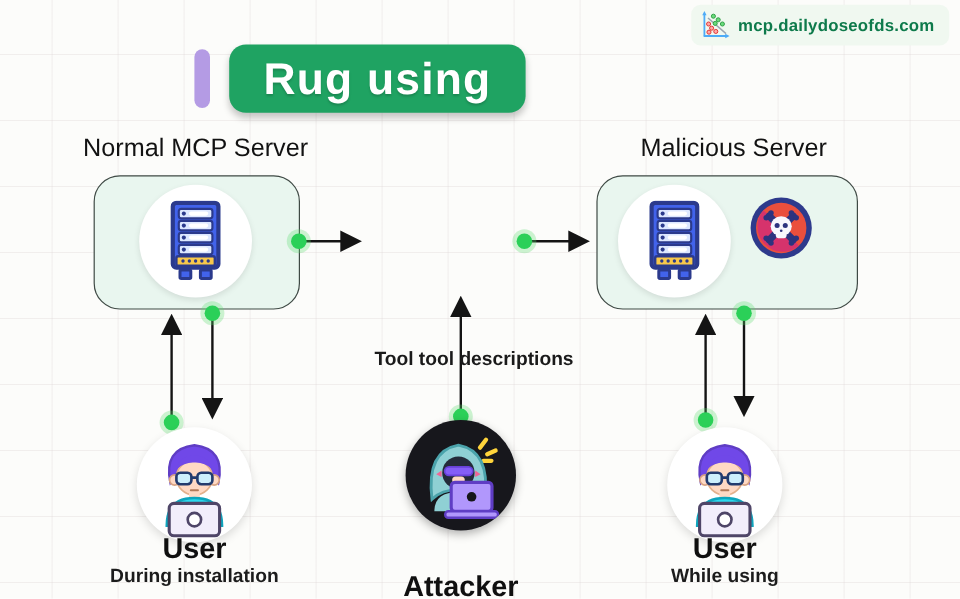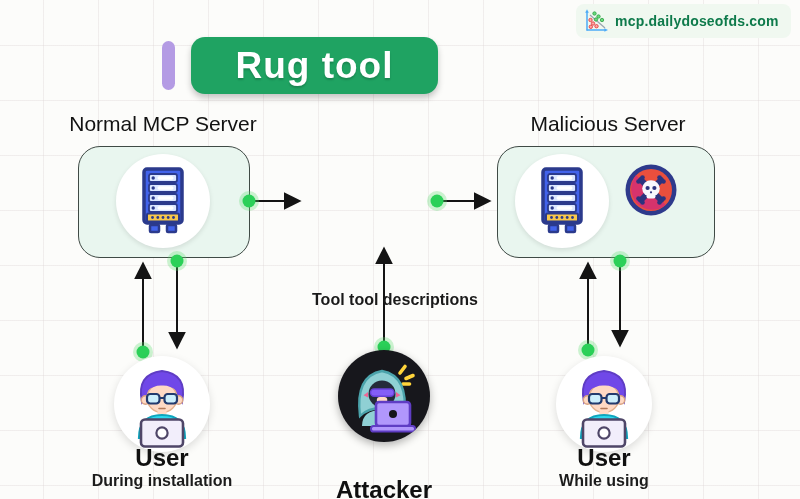--- a/index.html
+++ b/index.html
@@ -24,21 +24,21 @@
   .title-chip span{font-size:37px;font-weight:700;color:#ffffff;letter-spacing:1px;text-shadow:0 2px 2px rgba(0,0,0,0.18);}
   .title-rest{left:450px;top:37px;height:57px;display:flex;align-items:center;font-size:37px;font-weight:700;color:#101010;letter-spacing:1px;}
   .brand-badge{
     left:576px;top:4px;height:34px;display:flex;align-items:center;gap:6px;
     padding:0 12px 0 7px;background:#f0f8f0;border-radius:8px;
   }
   .brand-badge .label{font-size:14px;font-weight:700;color:#0e7a4b;letter-spacing:0.2px;}
   
   .node-label{font-weight:400;font-size:21px;text-align:center;color:#121212;}
   .lbl-normal{left:48px;top:112px;width:230px;}
-  .lbl-malicious{left:493px;top:112px;width:230px;}
+  .lbl-malicious{left:459px;top:112px;width:230px;text-align:right;}
   
   .server-box{
     background:#e9f6ef;border:1.6px solid #3f4a45;border-radius:22px;
   }
   .box-left{left:78px;top:146px;width:170px;height:110px;}
   .box-right{left:497px;top:146px;width:216px;height:110px;}
   .white-circle{
     width:94px;height:94px;border-radius:50%;background:#ffffff;
     box-shadow:0 2px 5px rgba(0,0,0,0.10);
     display:flex;align-items:center;justify-content:center;
@@ -72,21 +72,21 @@
   svg{display:block;}
   .arrow-layer{left:0;top:0;pointer-events:none;}
 </style>
 </head>
 <body>
 
 <div class="canvas">
 
   <div class="abs accent-bar"></div>
   <div class="abs title-chip">
-    <span>Rug tool</span>
+    <span>Rug using</span>
   </div>
 
   <div class="abs brand-badge">
     <span>
       <svg width="26" height="26" viewBox="0 0 26 26">
         <line x1="4" y1="4" x2="4" y2="22.5" stroke="#4dabf7" stroke-width="1.5"></line>
         <line x1="3.5" y1="22" x2="23" y2="22" stroke="#4dabf7" stroke-width="1.5"></line>
         <path d="M4,1.2 L2.2,4.8 L5.8,4.8 Z" fill="#4dabf7"></path>
         <path d="M25,22 L21.4,20.2 L21.4,23.8 Z" fill="#4dabf7"></path>
         <line x1="7" y1="7" x2="22" y2="20" stroke="#9aa5b1" stroke-width="1.2"></line>

